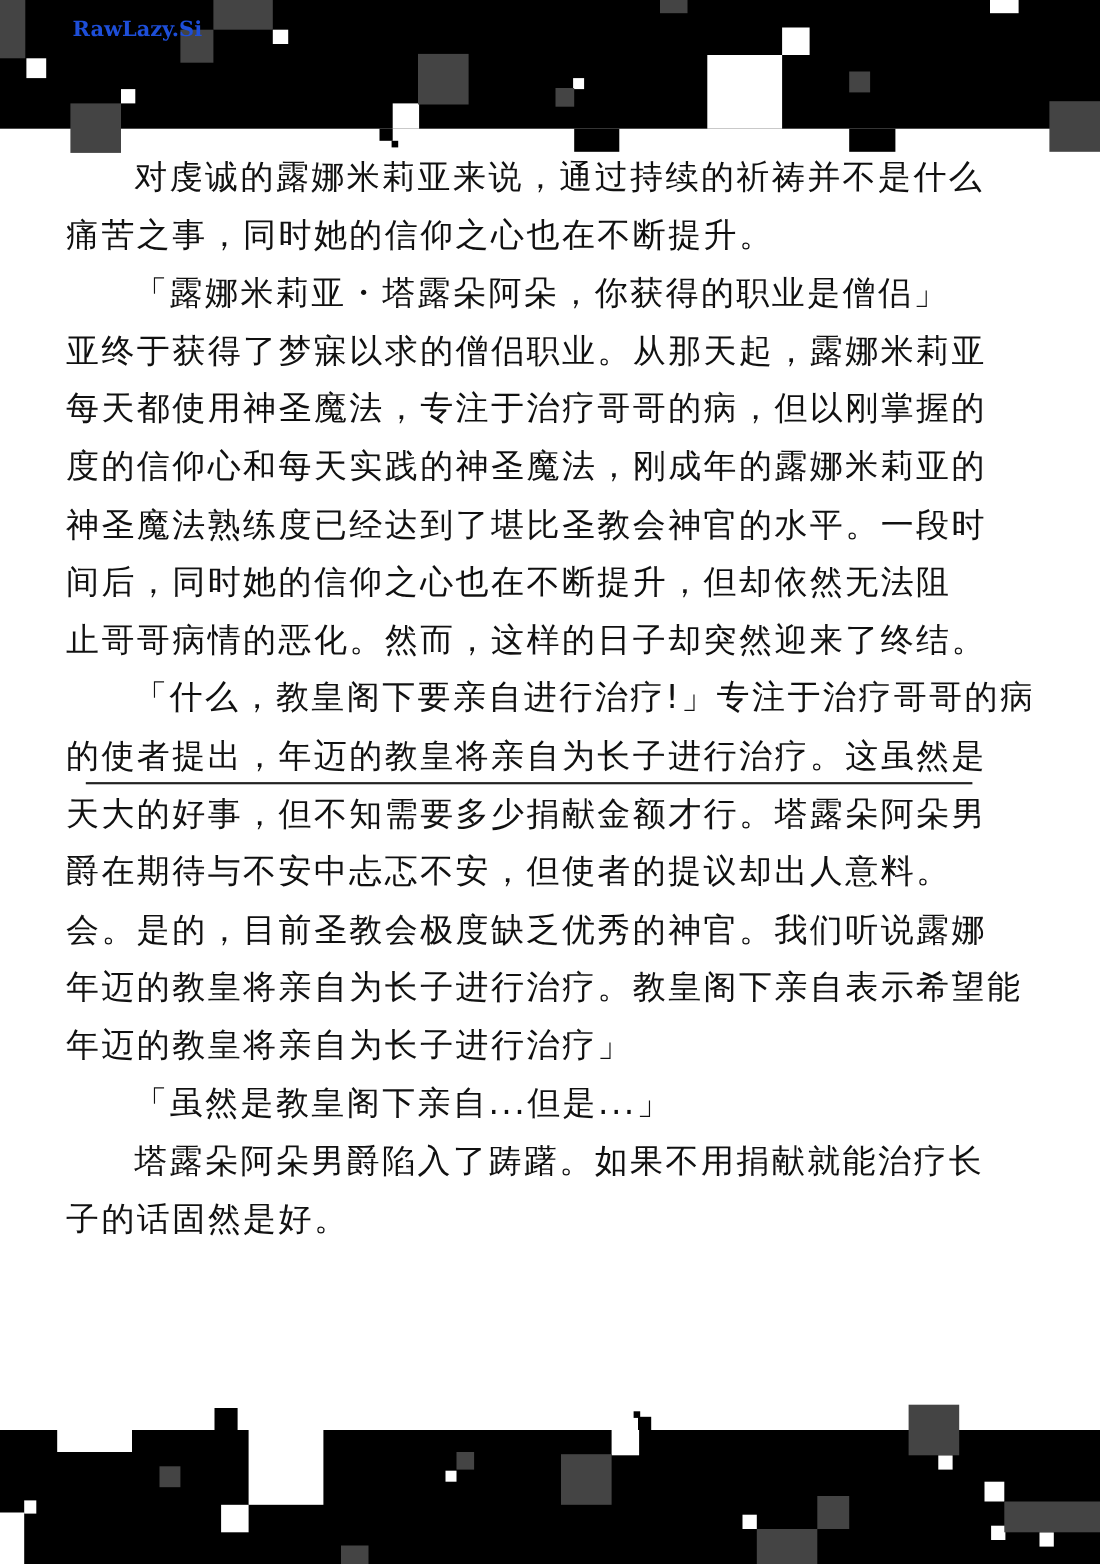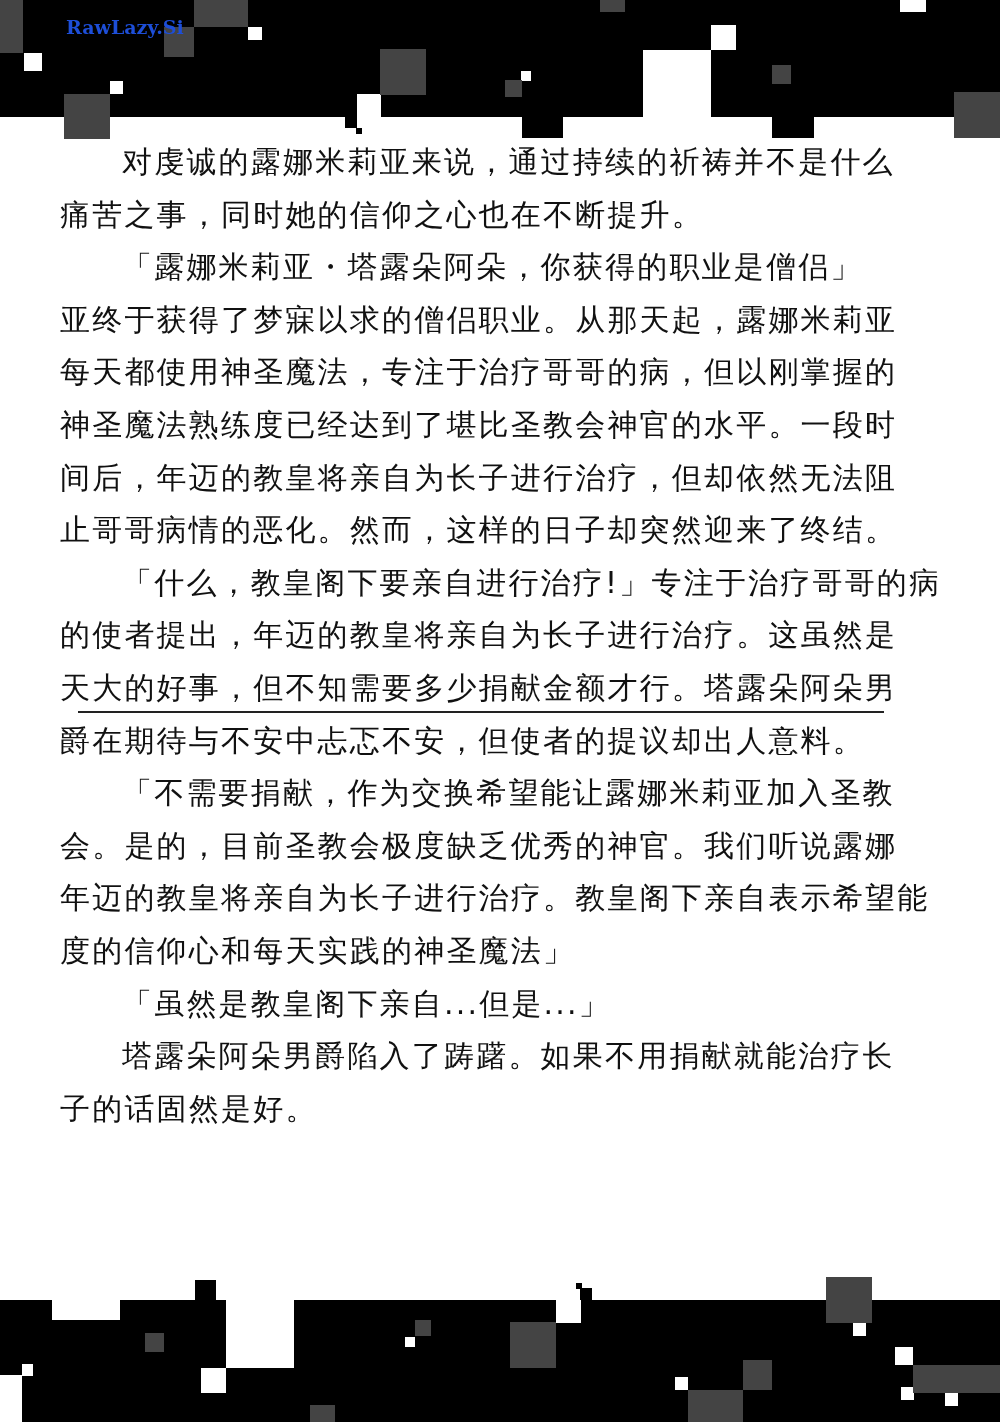--- a/index.html
+++ b/index.html
@@ -68,31 +68,31 @@
 </div>
 
 <div class="watermark">RawLazy.Si</div>
 
 <div class="text-area">
   <div class="line indent">对虔诚的露娜米莉亚来说，通过持续的祈祷并不是什么</div>
   <div class="line">痛苦之事，同时她的信仰之心也在不断提升。</div>
   <div class="line indent">「露娜米莉亚・塔露朵阿朵，你获得的职业是僧侣」</div>
   <div class="line">亚终于获得了梦寐以求的僧侣职业。从那天起，露娜米莉亚</div>
   <div class="line">每天都使用神圣魔法，专注于治疗哥哥的病，但以刚掌握的</div>
+  <div class="line">度的信仰心和每天实践的神圣魔法，刚成年的露娜米莉亚的</div>
   <div class="line">神圣魔法熟练度已经达到了堪比圣教会神官的水平。一段时</div>
-  <div class="line">间后，年迈的教皇将亲自为长子进行治疗，但却依然无法阻</div>
+  <div class="line">间后，同时她的信仰之心也在不断提升，但却依然无法阻</div>
   <div class="line">止哥哥病情的恶化。然而，这样的日子却突然迎来了终结。</div>
   <div class="line indent">「什么，教皇阁下要亲自进行治疗!」专注于治疗哥哥的病</div>
   <div class="line">的使者提出，年迈的教皇将亲自为长子进行治疗。这虽然是</div>
   <div class="line">天大的好事，但不知需要多少捐献金额才行。塔露朵阿朵男</div>
   <div class="line">爵在期待与不安中忐忑不安，但使者的提议却出人意料。</div>
-  <div class="line indent">「不需要捐献，作为交换希望能让露娜米莉亚加入圣教</div>
   <div class="line">会。是的，目前圣教会极度缺乏优秀的神官。我们听说露娜</div>
   <div class="line">年迈的教皇将亲自为长子进行治疗。教皇阁下亲自表示希望能</div>
-  <div class="line">度的信仰心和每天实践的神圣魔法」</div>
+  <div class="line">年迈的教皇将亲自为长子进行治疗」</div>
   <div class="line indent">「虽然是教皇阁下亲自...但是...」</div>
   <div class="line indent">塔露朵阿朵男爵陷入了踌躇。如果不用捐献就能治疗长</div>
   <div class="line">子的话固然是好。</div>
 </div>
 
 <div class="rule"></div>
 
 <div>
   <div class="blk k" style="left:0;top:1300px;width:1000px;height:122px;"></div>
 

